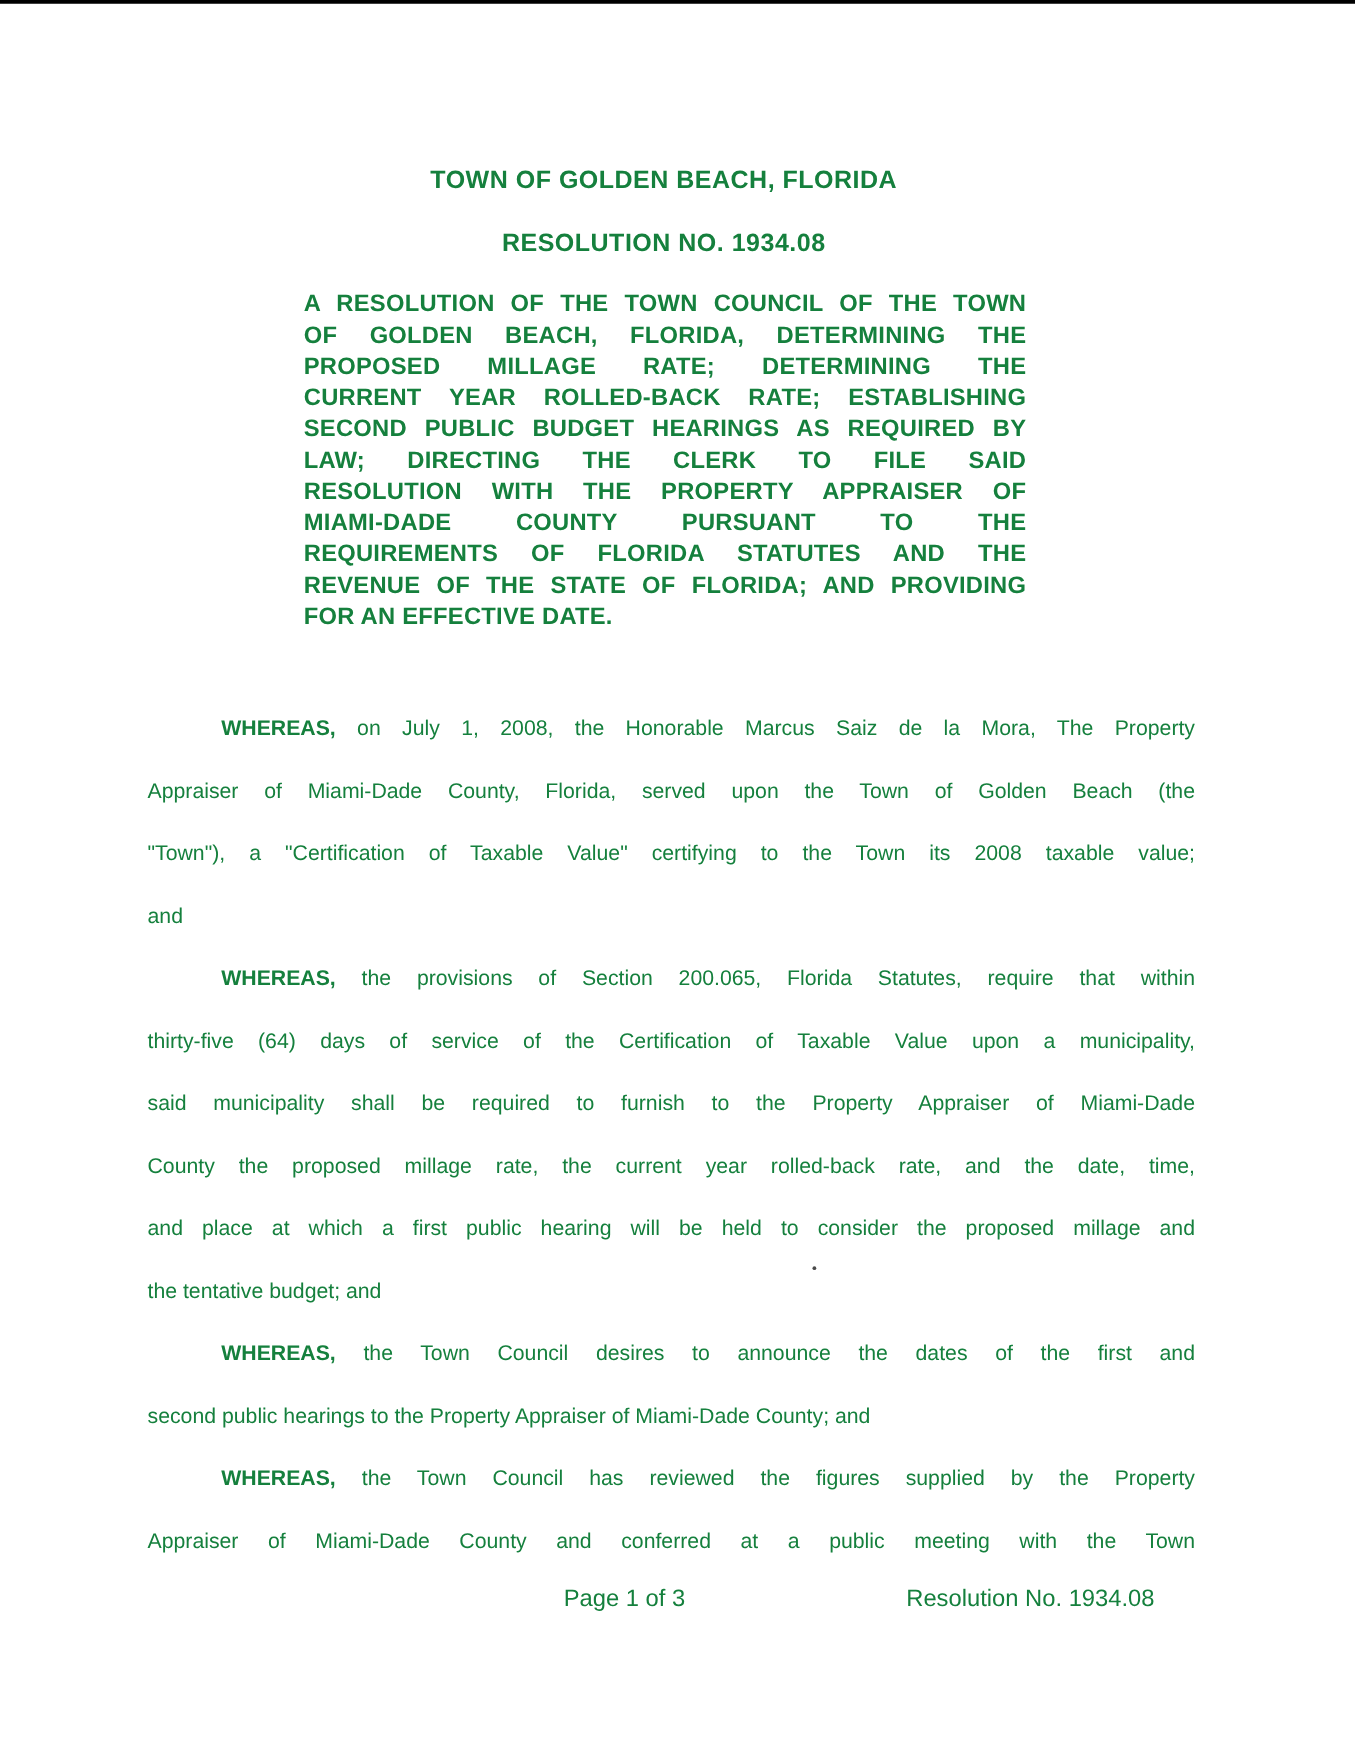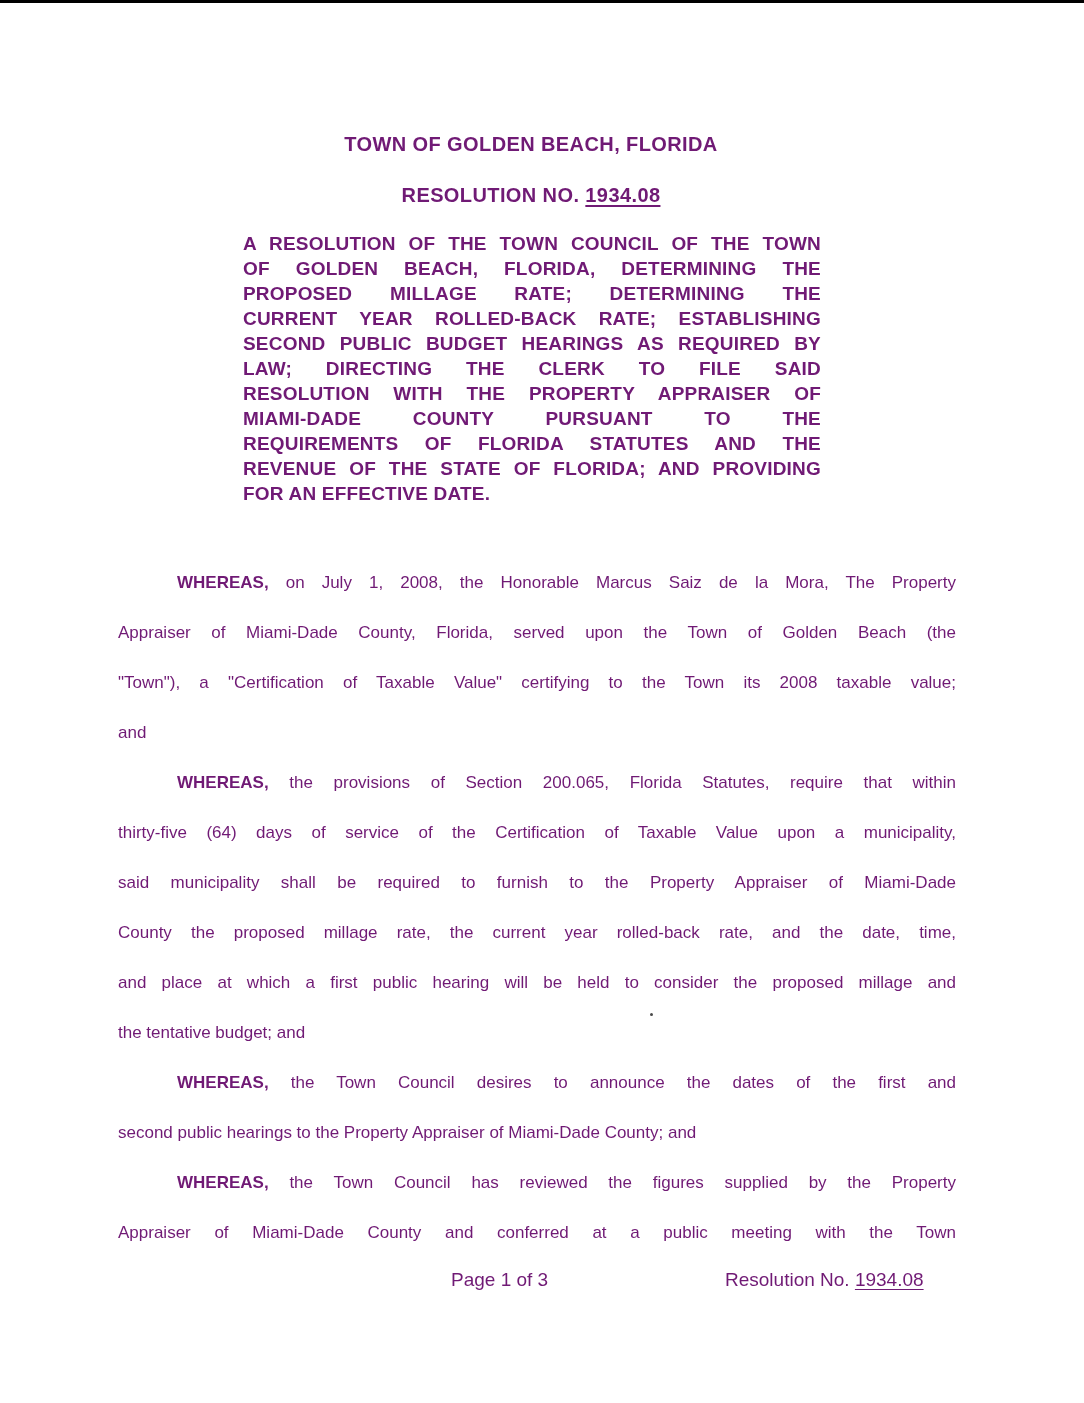--- a/index.html
+++ b/index.html
@@ -3,21 +3,21 @@
 <meta charset="utf-8">
 <style>
   * { margin: 0; padding: 0; box-sizing: border-box; }
   html, body { background: #ffffff; }
   .page {
     position: relative;
     width: 1084px;
     height: 1403px;
     background: #ffffff;
     font-family: "Liberation Sans", "DejaVu Sans", sans-serif;
-    color: #701a75;
+    color: #15803d;
     overflow: hidden;
   }
   .scan-edge-top {
     position: absolute;
     top: 0; left: 0;
     width: 100%; height: 3px;
     background: #000000;
   }
   .doc-title {
     position: absolute;
@@ -30,21 +30,21 @@
   }
   .res-heading {
     position: absolute;
     left: 0; top: 184px;
     width: 1062px;
     text-align: center;
     font-size: 20px;
     font-weight: 700;
     letter-spacing: 0.4px;
   }
-  .underlined { text-decoration: underline; text-underline-offset: 3px; }
+  .underlined { text-underline-offset: 3px; }
   .preamble {
     position: absolute;
     left: 243px; top: 231px;
     width: 578px;
     font-size: 19px;
     font-weight: 700;
     line-height: 25px;
     letter-spacing: 0.2px;
   }
   .pre-line {

